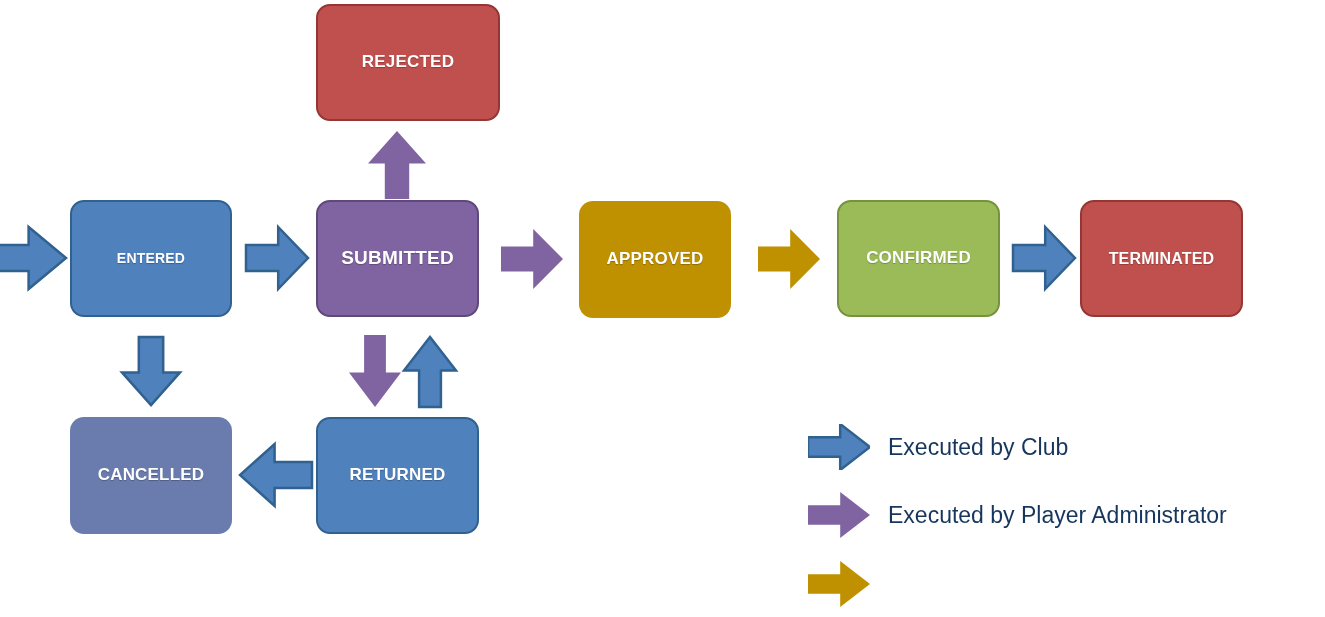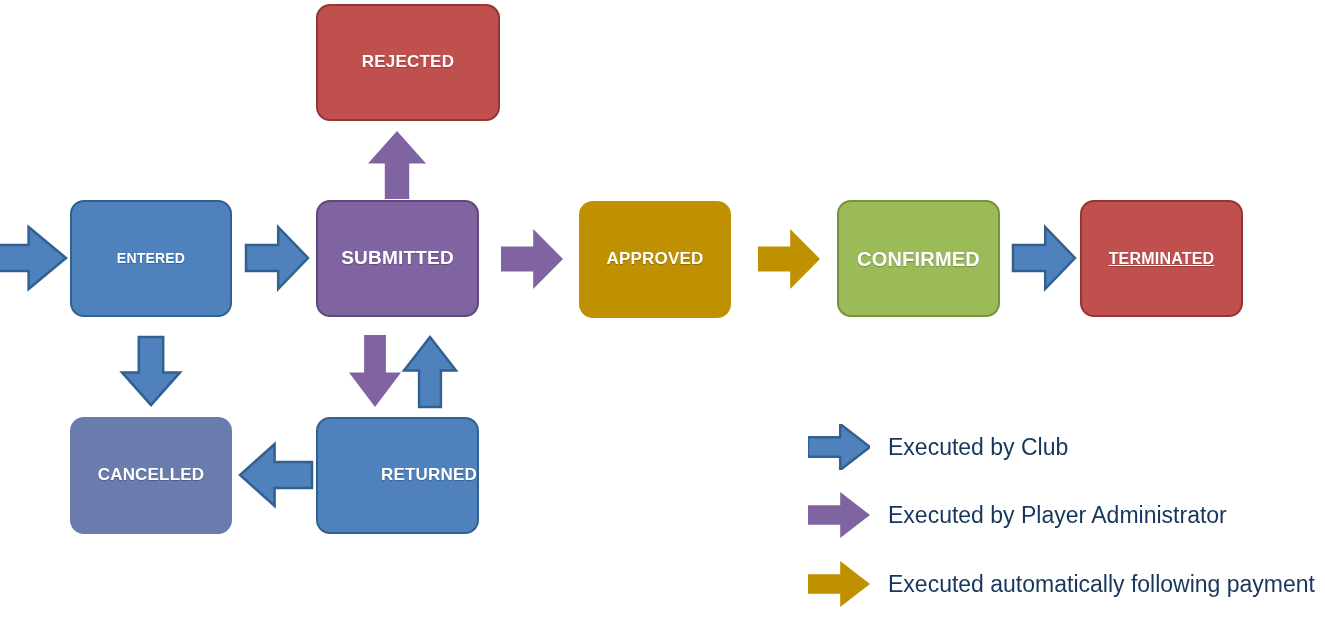--- a/index.html
+++ b/index.html
@@ -133,29 +133,29 @@
       <div class="node" style="left: 70px; top: 200px; width: 162px; height: 117px; background: rgb(79, 129, 189); color: rgb(255, 255, 255); border: 2px solid rgb(49, 97, 143);">
         <span style="font-size: 14px;">ENTERED</span>
       </div>
       <div class="node" style="left: 316px; top: 200px; width: 163px; height: 117px; background: rgb(128, 100, 162); color: rgb(255, 255, 255); border: 2px solid rgb(95, 73, 122);">
         <span style="font-size: 19px;">SUBMITTED</span>
       </div>
       <div class="node" style="left: 579px; top: 201px; width: 152px; height: 117px; background: rgb(191, 144, 0); color: rgb(255, 255, 255); border: 0px;">
         <span style="font-size: 17px;">APPROVED</span>
       </div>
       <div class="node" style="left: 837px; top: 200px; width: 163px; height: 117px; background: rgb(155, 187, 89); color: rgb(255, 255, 255); border: 2px solid rgb(118, 146, 60);">
-        <span style="font-size: 20px;">CONFIRMED</span>
+        <span style="font-size: 17px;">CONFIRMED</span>
       </div>
       <div class="node" style="left: 1080px; top: 200px; width: 163px; height: 117px; background: rgb(192, 80, 77); color: rgb(255, 255, 255); border: 2px solid rgb(148, 54, 52);">
-        <span style="font-size: 16px; text-decoration: underline;">TERMINATED</span>
+        <span style="font-size: 16px;">TERMINATED</span>
       </div>
       <div class="node" style="left: 70px; top: 417px; width: 162px; height: 117px; background: rgb(106, 124, 174); color: rgb(255, 255, 255); border: 0px;">
         <span style="font-size: 17px;">CANCELLED</span>
       </div>
-      <div class="node" style="left: 316px; top: 417px; width: 163px; height: 117px; background: rgb(79, 129, 189); color: rgb(255, 255, 255); border: 2px solid rgb(49, 97, 143); justify-content: flex-end;">
+      <div class="node" style="left: 316px; top: 417px; width: 163px; height: 117px; background: rgb(79, 129, 189); color: rgb(255, 255, 255); border: 2px solid rgb(49, 97, 143);">
         <span style="font-size: 17px;">RETURNED</span>
       </div>
     </div>
 
   <div id="legend-layer">
       <div class="legend-row" style="left: 768px; top: 424px;">
         <span class="legend-arrow">
           <svg viewBox="0 0 62 46" preserveAspectRatio="none">
             <polygon points="0.0,13.3 32.2,13.3 32.2,0.0 62.0,23.0 32.2,46.0 32.2,32.7 0.0,32.7" fill="#4f81bd" stroke="#31618f" stroke-width="2.5" stroke-linejoin="miter"></polygon>
           </svg>
@@ -169,17 +169,16 @@
           </svg>
         </span>
         <span class="legend-label lbl-2" style="color: rgb(23, 54, 93);">Executed by Player Administrator</span>
       </div>
       <div class="legend-row" style="left: 768px; top: 561px;">
         <span class="legend-arrow">
           <svg viewBox="0 0 62 46" preserveAspectRatio="none">
             <polygon points="0.0,13.3 32.2,13.3 32.2,0.0 62.0,23.0 32.2,46.0 32.2,32.7 0.0,32.7" fill="#bf9000"></polygon>
           </svg>
         </span>
-        <span class="legend-label lbl-3" style="color: rgb(23, 54, 93);">Executed automatically following payment</span>
       </div>
     </div>
 
 </div>
 
 </body></html>

